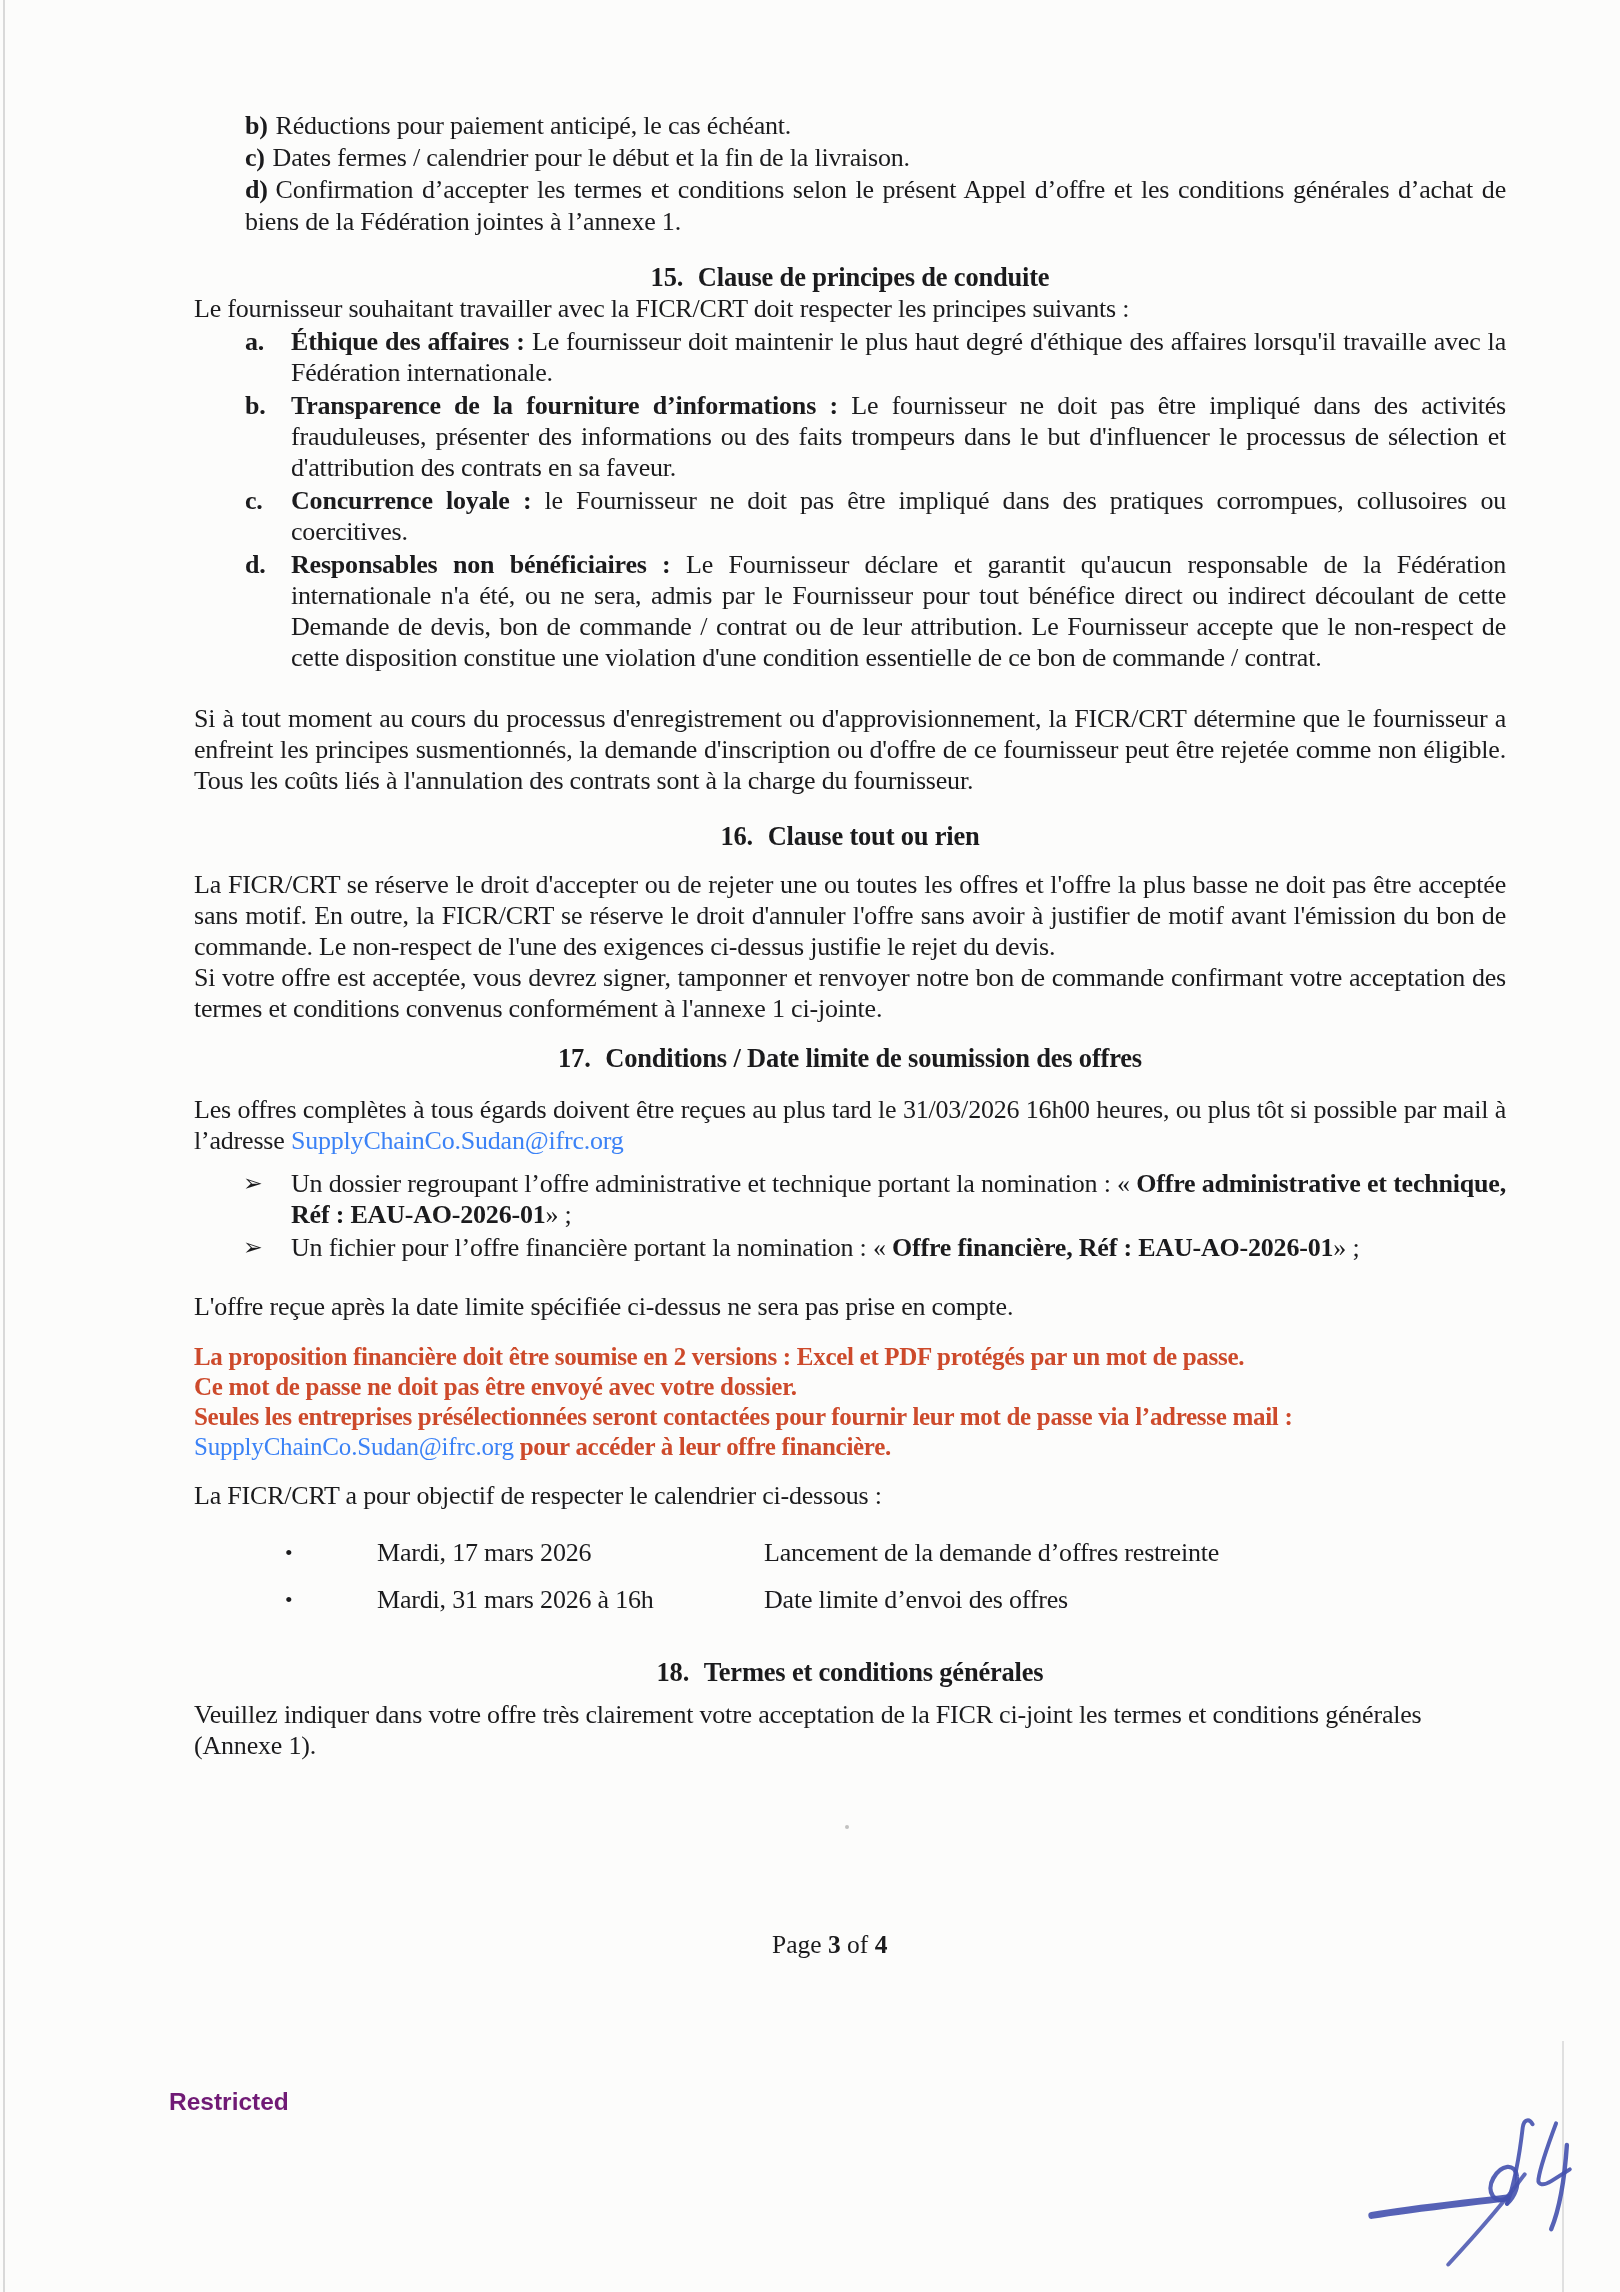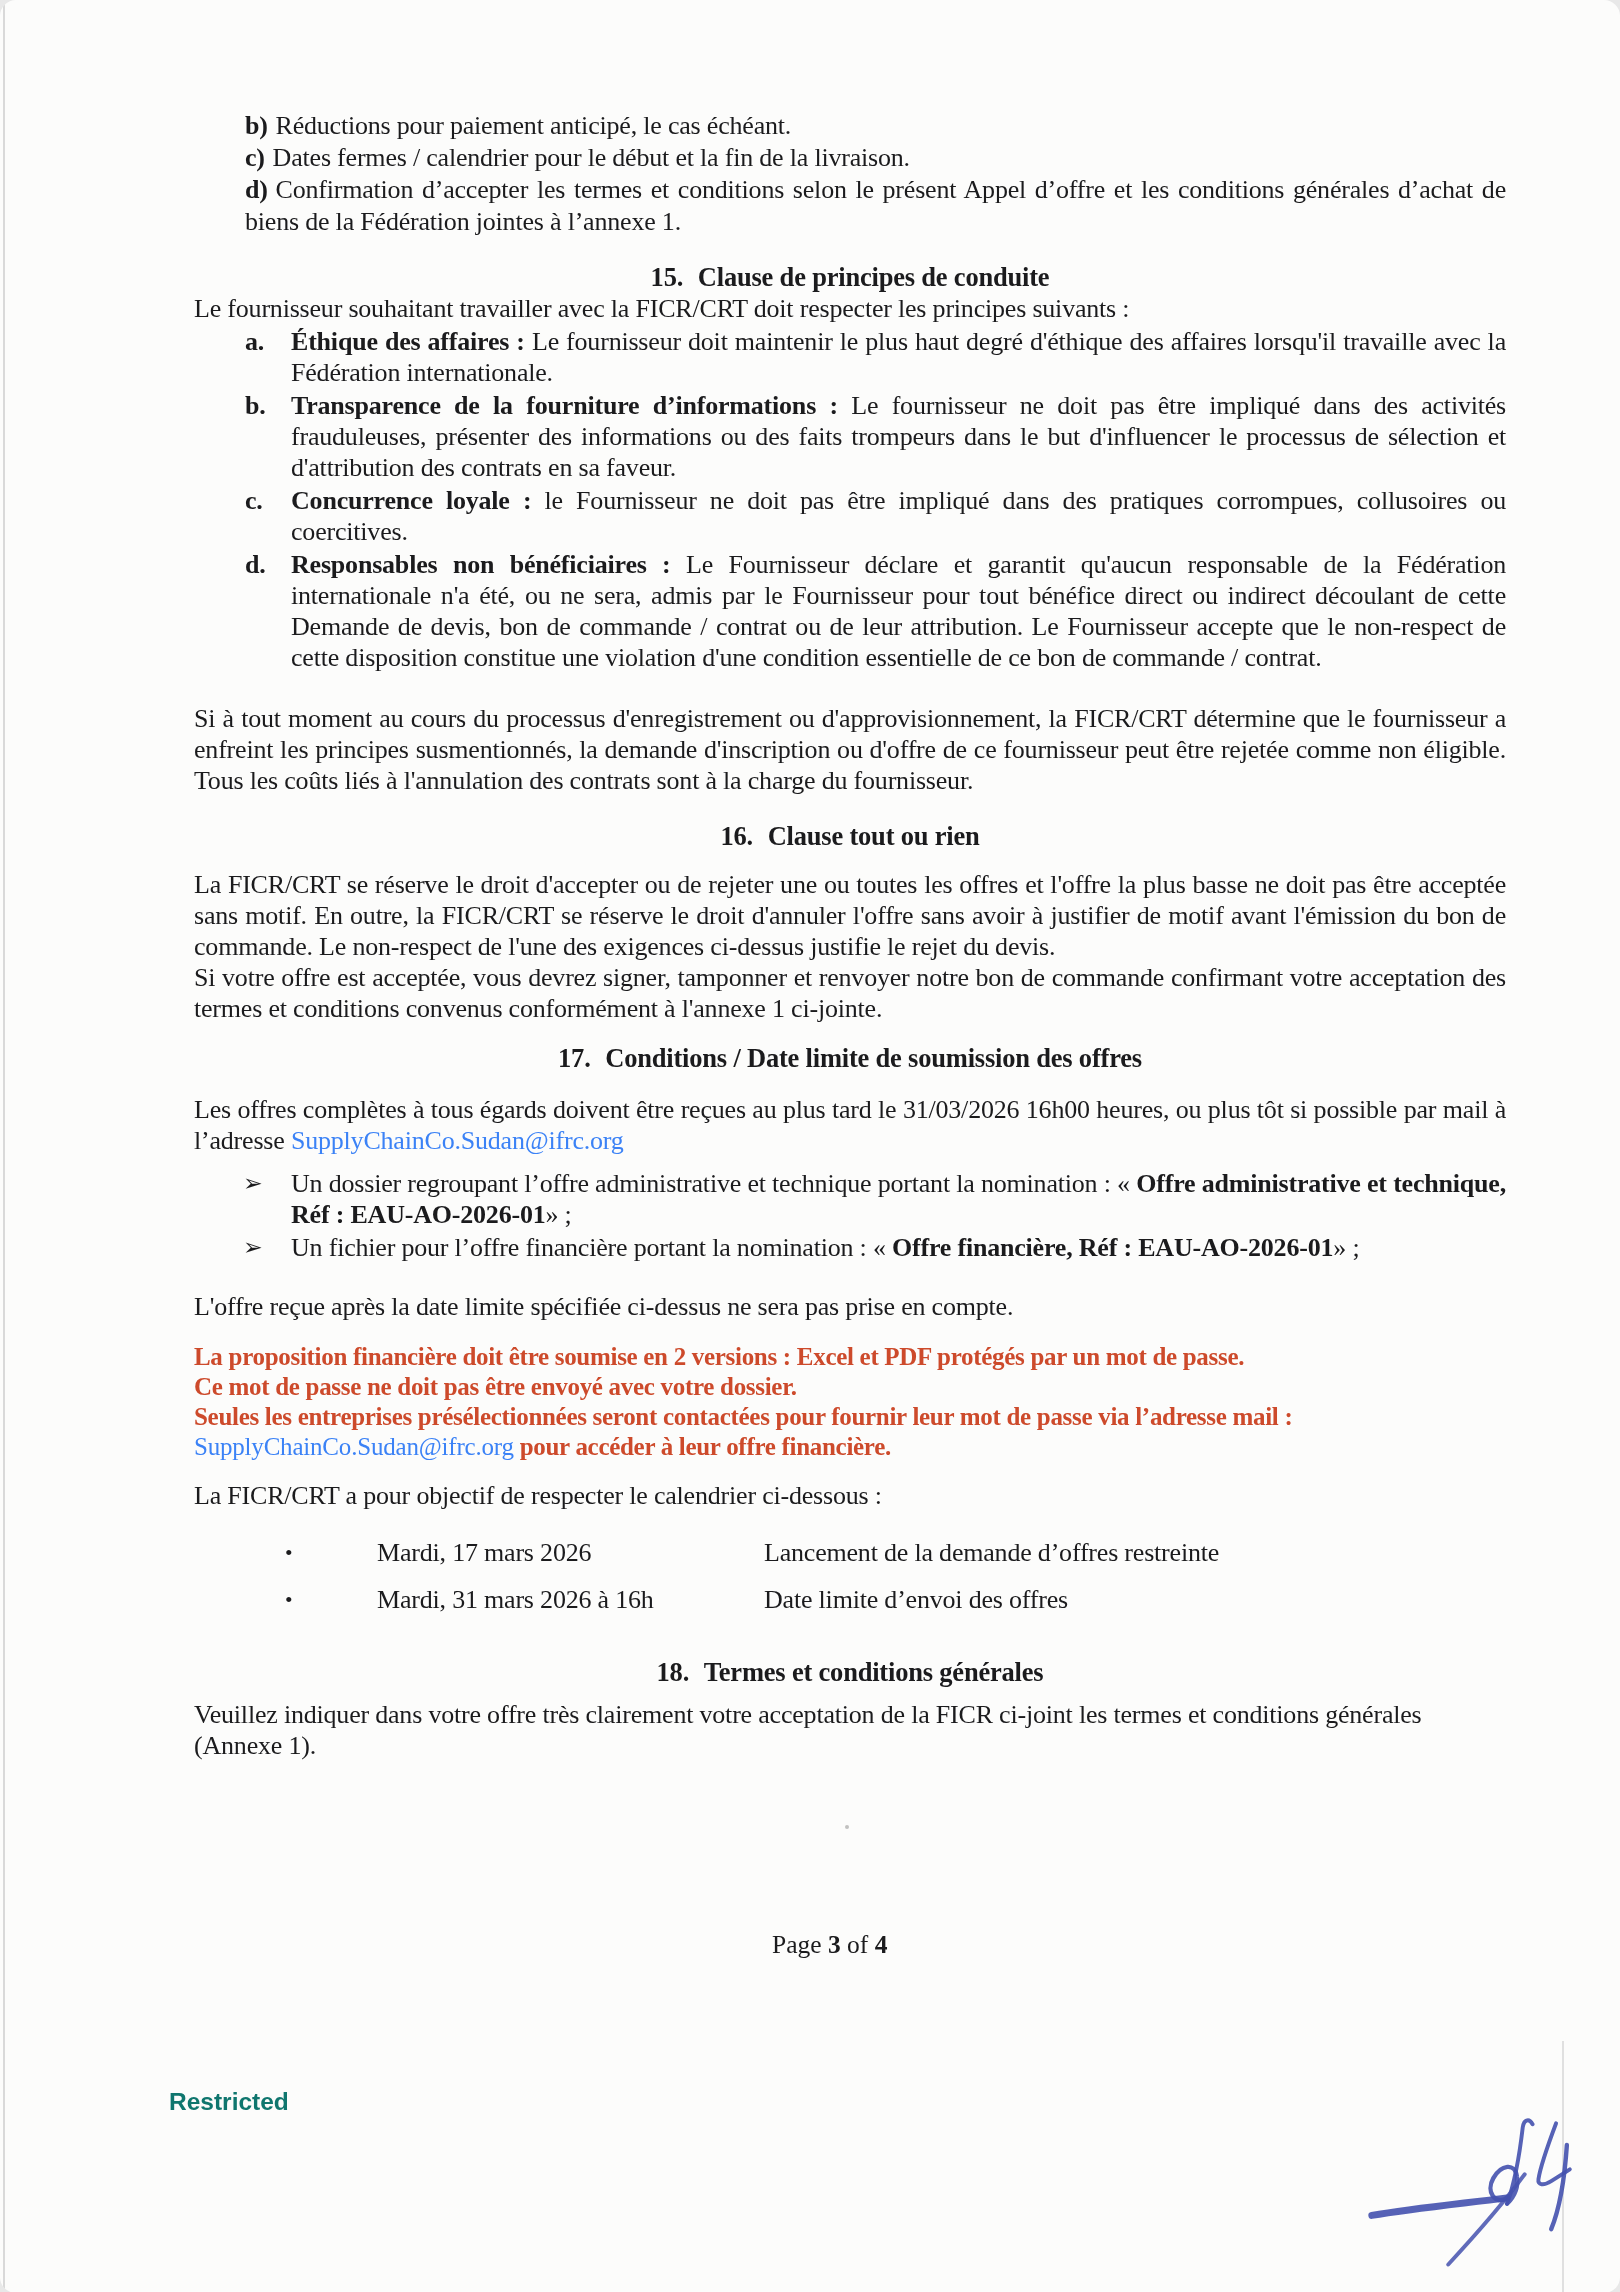--- a/index.html
+++ b/index.html
@@ -8,21 +8,20 @@
     width:1620px;height:2293px;
     margin:0 auto;
     background:#fcfcfb;
     overflow:hidden;
     font-family:"Liberation Serif", serif;
     color:#1b1b1d;
     box-sizing:border-box;
     padding:110px 114px 0 194px;
     font-size:26px;
     letter-spacing:-0.2px;
-    border-radius:16px;
   }
   
   .edge-left{position:absolute;left:2.9px;top:0;width:2px;height:2293px;background:#d2d2d2;opacity:.85;}
   .edge-right{position:absolute;left:1562px;top:2041px;width:2px;height:252px;background:#e0e0e0;}
   .speck{position:absolute;left:845px;top:1825px;width:3.9px;height:3.9px;border-radius:50%;background:#9a9a9a;opacity:.6;}
   
   .para{line-height:31px;text-align:justify;margin:0;}
   .heading{font-weight:bold;font-size:26.5px;line-height:31px;margin:0;text-align:center;}
   .h-num{display:inline-block;margin-right:14.7px;}
   
@@ -58,21 +57,21 @@
   .cal-row{display:flex;line-height:32px;}
   .cal-row + .cal-row{margin-top:14.7px;}
   .cal-bullet{width:92px;padding-left:91px;box-sizing:content-box;flex:none;font-size:21.6px;}
   .cal-date{width:371px;flex:none;}
   .cal-event{flex:1;margin-left:16px;}
   .h18{margin-top:41px;}
   .p18{margin-top:10.8px;text-align:left;}
   
   .page-num{position:absolute;left:772px;top:1930px;font-size:25.5px;line-height:29px;letter-spacing:0;}
   .page-num b{font-weight:bold;}
-  .restricted{position:absolute;left:169px;top:2088px;font-family:"Liberation Sans", sans-serif;font-size:24.5px;font-weight:600;color:#0f766e;letter-spacing:0;}
+  .restricted{position:absolute;left:169px;top:2088px;font-family:"Liberation Sans", sans-serif;font-size:24.5px;font-weight:600;color:#701a75;letter-spacing:0;}
   .signature{position:absolute;left:1358px;top:2088px;width:255px;height:201px;}
 </style>
 </head>
 <body>
 
 <div class="page">
 
   <div class="edge-left"></div>
   <div class="edge-right"></div>
   <div class="speck"></div>

